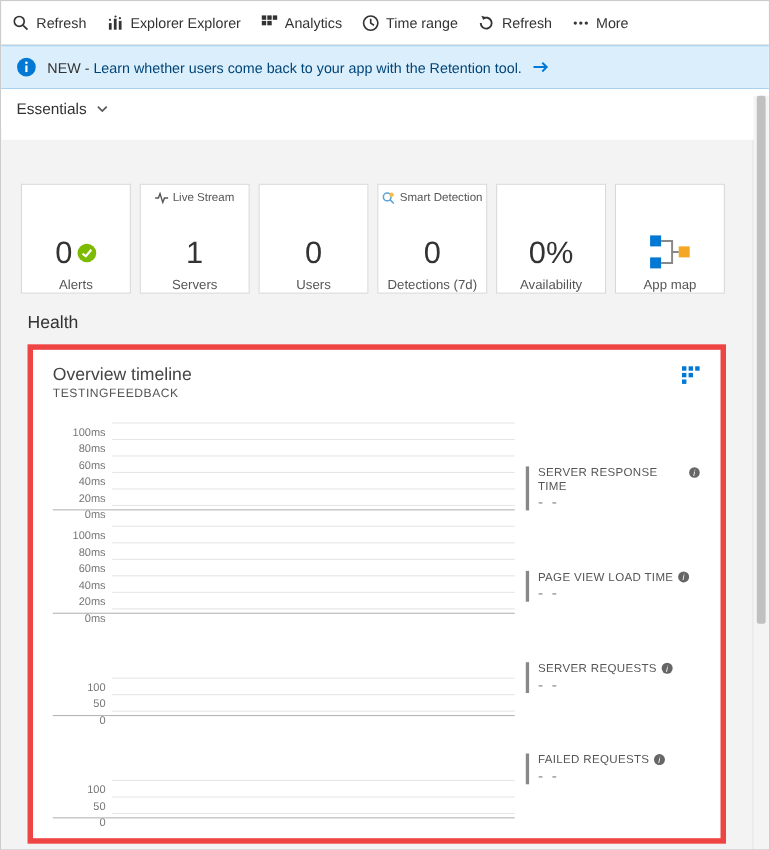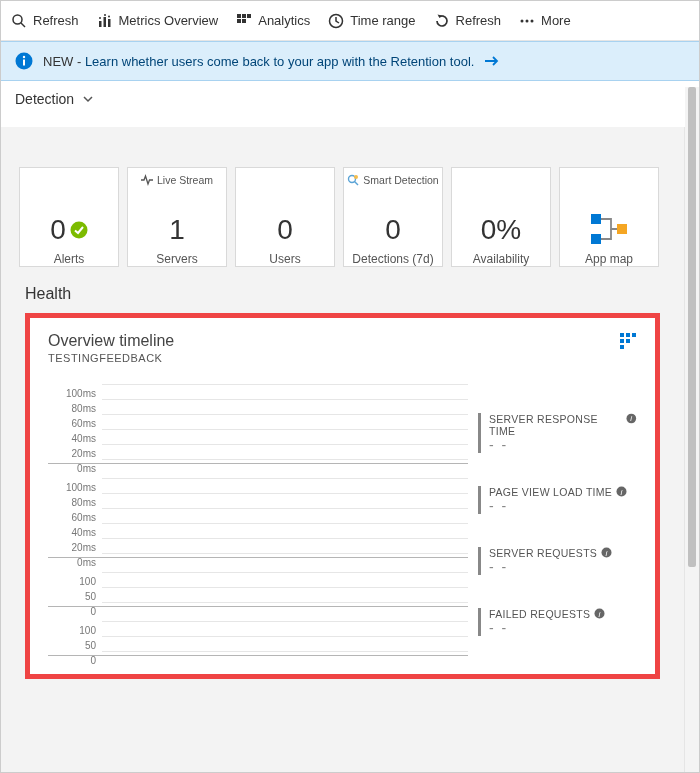--- a/index.html
+++ b/index.html
@@ -40,21 +40,21 @@
     .card-head { display: flex; justify-content: space-between; align-items: flex-start; }
     .card-title { font-size: 16px; color: #444; }
     .card-sub { font-size: 11px; color: #555; letter-spacing: 0.5px; margin-top: 2px; }
     .pin-icon svg { width: 18px; height: 18px; }
 
     .charts-legend-row { display: flex; gap: 10px; margin-top: 6px; }
     .charts { width: 420px; }
     .legend-col { flex: 1; display: flex; flex-direction: column; justify-content: space-around; padding-top: 30px; }
 
     .mini-chart { position: relative; height: 95px; }
-    .mini-chart.short { height: 46px; }
+    .mini-chart.short { height: 46px; margin-top: 44px; }
     .y-ticks { position: absolute; left: 0; top: 16px; width: 48px; text-align: right; font-size: 10px; color: #777; }
     .y-row { height: 15px; line-height: 15px; position: relative; }
     .grid-lines { position: absolute; left: 54px; right: 0; top: 0; }
     .grid-line { height: 15px; border-bottom: 1px solid #e6e6e6; }
     .mini-chart .chart-bottom-border { position: absolute; left: 0; right: 0; bottom: 0; border-bottom: 1px solid #b5b5b5; }
 
     .x-axis { display: flex; padding-left: 54px; gap: 60px; font-size: 10.5px; color: #666; margin-top: 6px; padding-left: 110px; }
 
     .legend-item { border-left: 3px solid #888; padding-left: 8px; margin-bottom: 8px; }
     .legend-label { font-size: 10.5px; color: #555; letter-spacing: 0.3px; display: flex; align-items: flex-start; gap: 4px; }
@@ -74,21 +74,21 @@
   </div>
   <div class="toolbar-item">
     <svg viewBox="0 0 16 16">
         <rect x="2" y="8" width="2.5" height="6" fill="#333"></rect>
         <rect x="6.5" y="4" width="2.5" height="10" fill="#333"></rect>
         <rect x="11" y="6" width="2.5" height="8" fill="#333"></rect>
         <circle cx="3" cy="5" r="1" fill="#333"></circle>
         <circle cx="8" cy="2" r="1" fill="#333"></circle>
         <circle cx="12" cy="3.5" r="1" fill="#333"></circle>
       </svg>
-    <span>Metrics Overview</span>
+    <span>Explorer Explorer</span>
   </div>
   <div class="toolbar-item">
     <svg viewBox="0 0 16 16">
         <rect x="1" y="1" width="4" height="4" fill="#333"></rect>
         <rect x="6" y="1" width="4" height="4" fill="#333"></rect>
         <rect x="11" y="1" width="4" height="4" fill="#333"></rect>
         <rect x="1" y="6" width="4" height="4" fill="#333"></rect>
         <rect x="6" y="6" width="4" height="4" fill="#333"></rect>
       </svg>
     <span>Analytics</span>
@@ -123,21 +123,21 @@
       <rect x="8" y="7.5" width="2" height="6" fill="#fff"></rect>
       <circle cx="9" cy="5" r="1.2" fill="#fff"></circle>
     </svg>
   <span><span>NEW - </span><span class="banner-link">Learn whether users come back to your app with the Retention tool.</span></span>
   <svg width="16" height="14" viewBox="0 0 16 14">
       <path d="M1 7 L13 7 M9 3 L13 7 L9 11" fill="none" stroke="#0078d4" stroke-width="1.8"></path>
     </svg>
 </div>
 
 <div class="essentials-bar">
-  <span>Detection</span>
+  <span>Essentials</span>
   <svg viewBox="0 0 12 12">
       <path d="M2 4 L6 8 L10 4" fill="none" stroke="#555" stroke-width="1.5"></path>
     </svg>
 </div>
 
 <div class="scroll-track">
   <div class="scroll-thumb"></div>
 </div>
 
 <div class="scroll-area">

